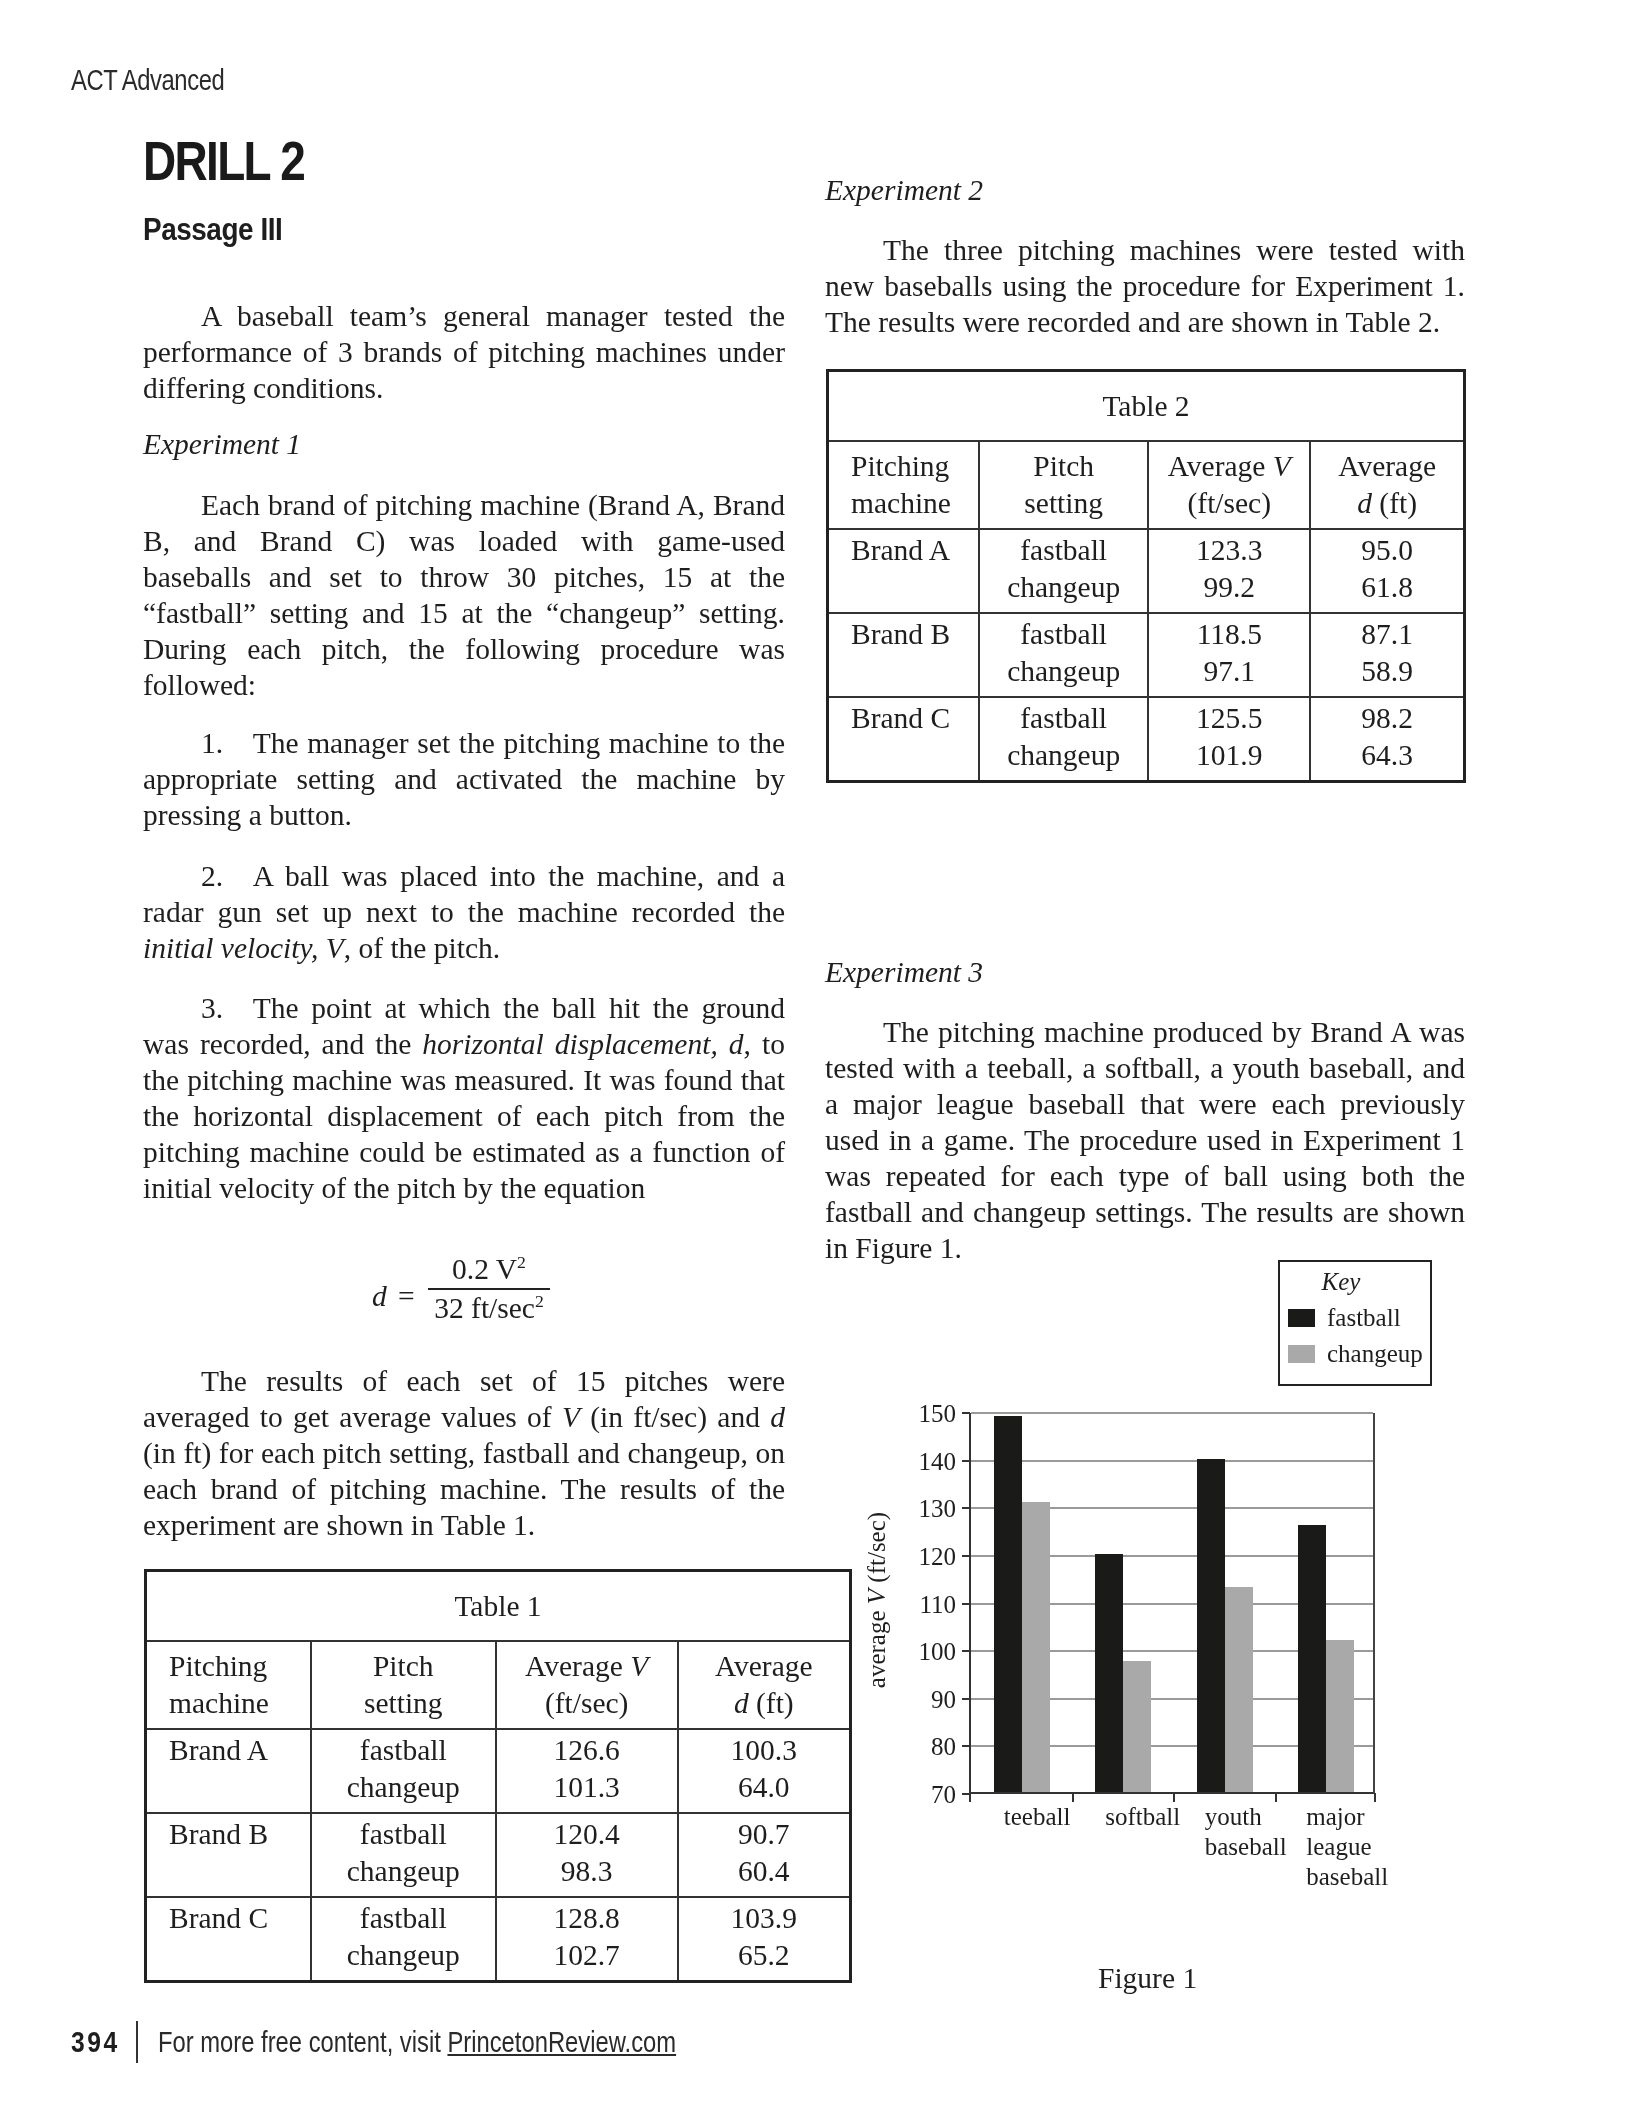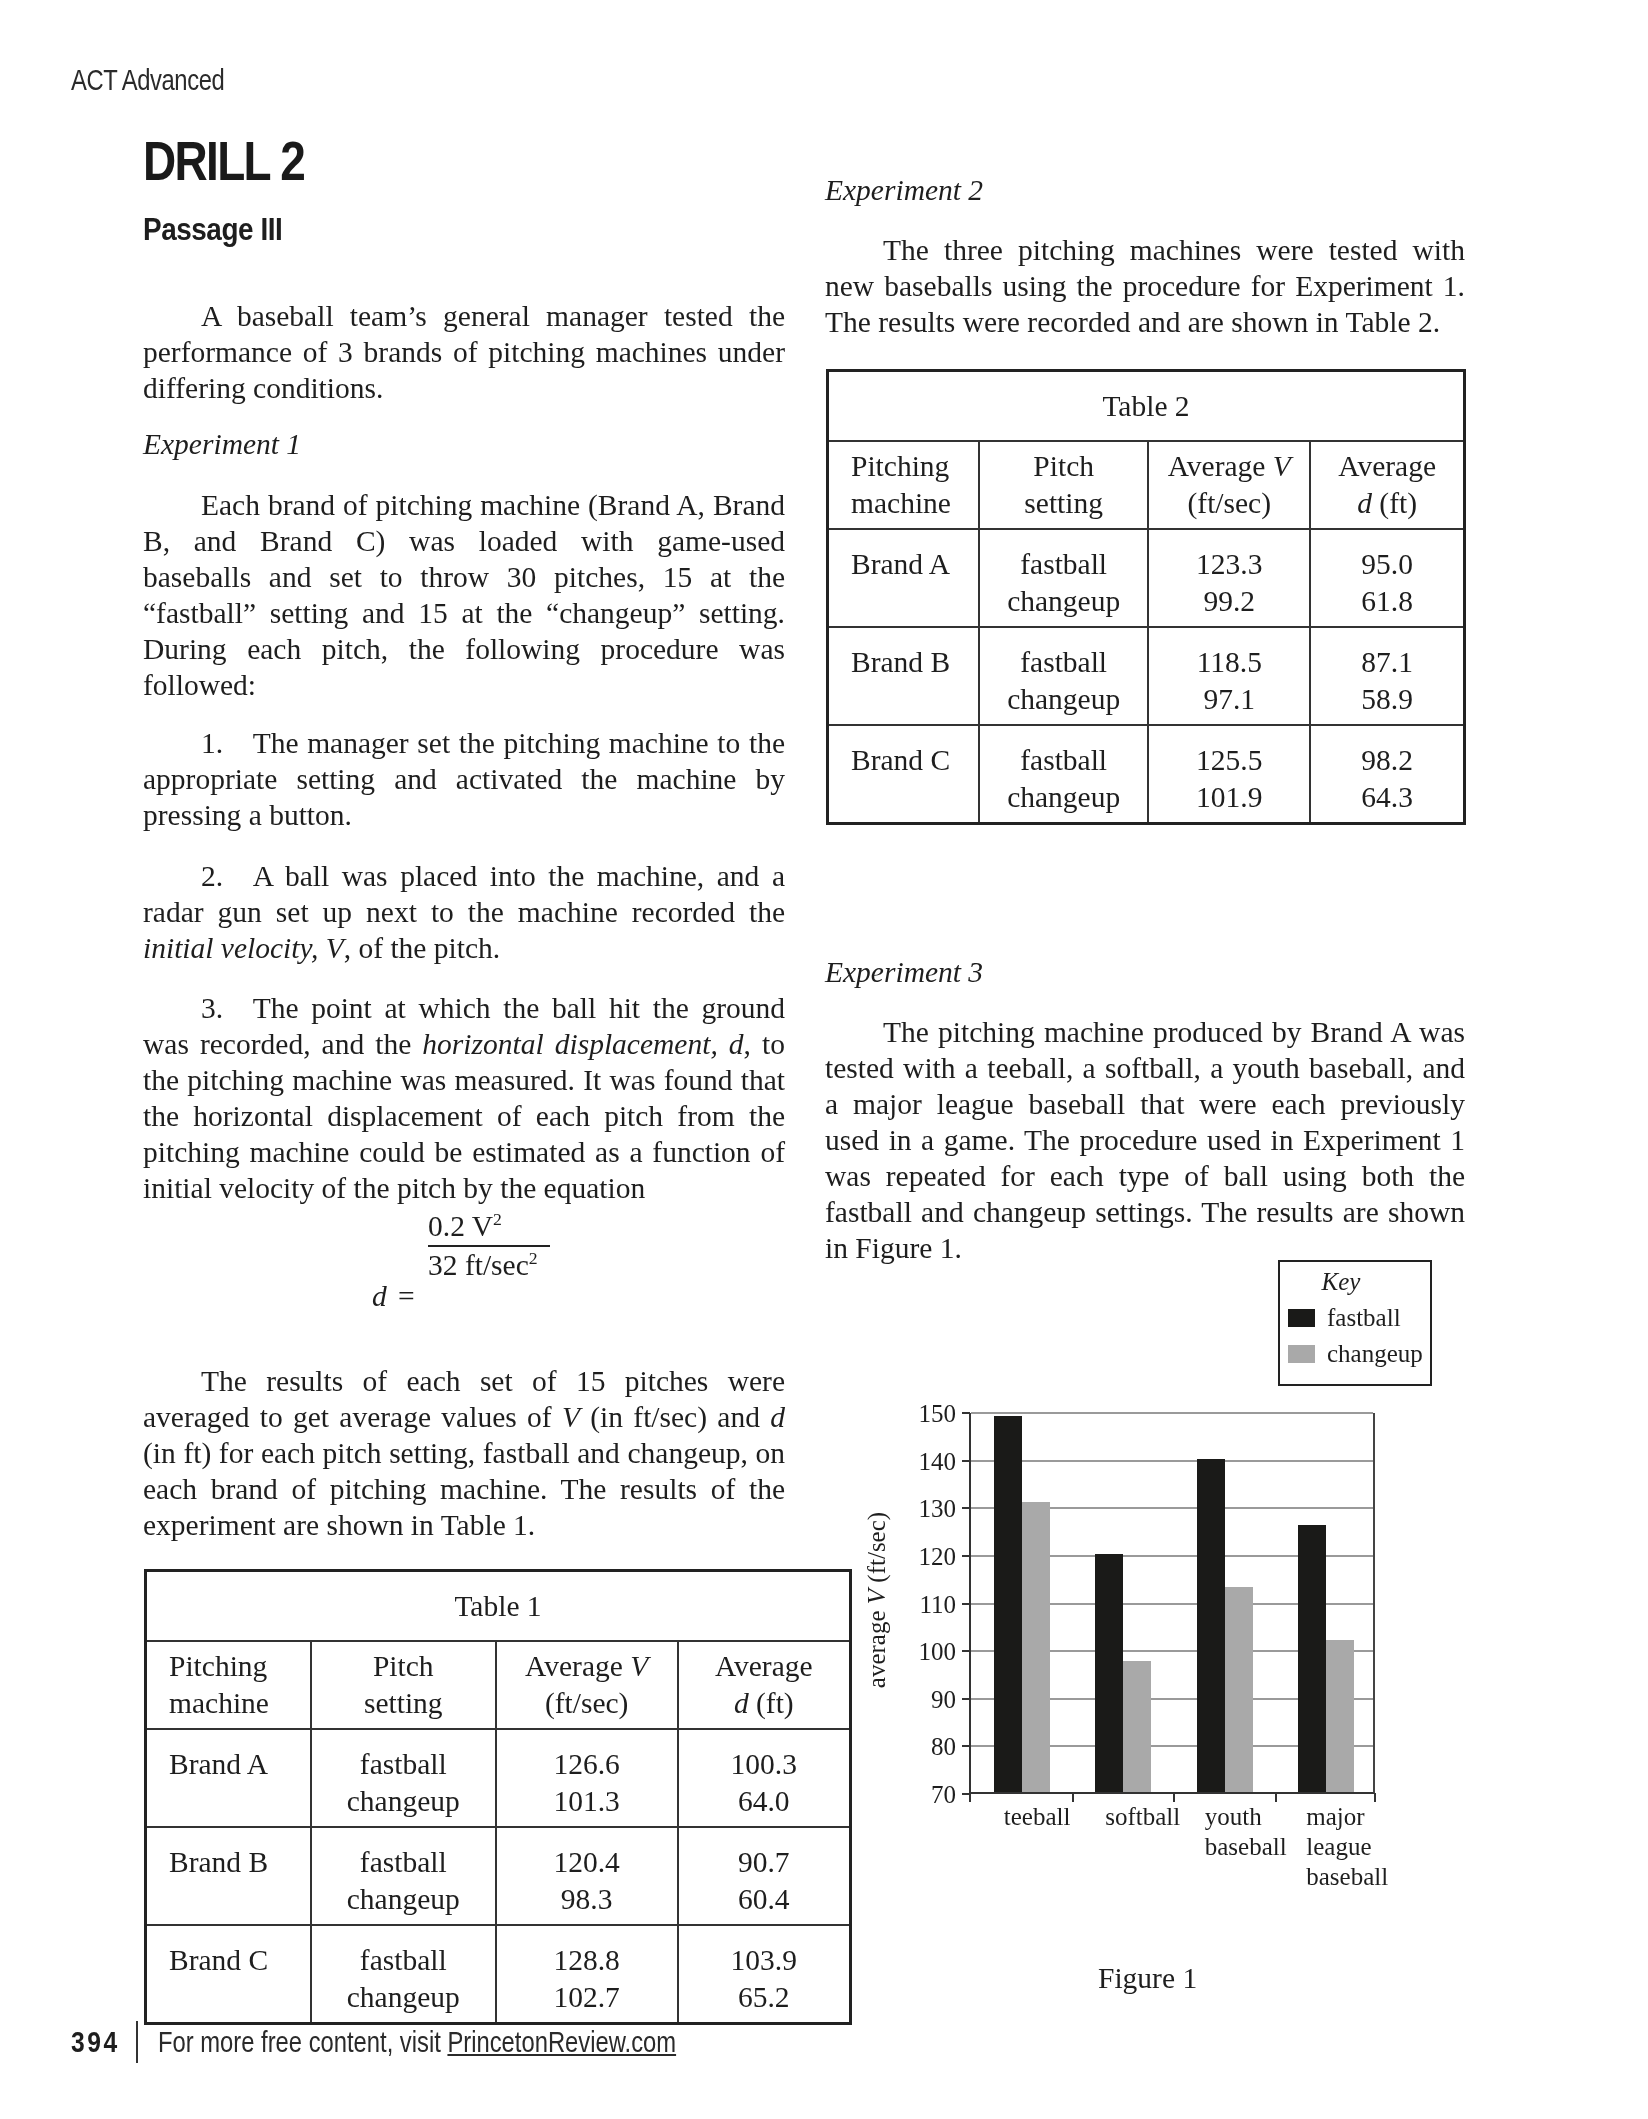--- a/index.html
+++ b/index.html
@@ -15,32 +15,32 @@
   .col { position: absolute; font-size: 29.5px; line-height: 36px; text-align: justify; }
   .col-left { left: 143px; width: 642px; }
   .col-right { left: 825px; width: 640px; }
   .para { margin: 0; text-indent: 58px; text-align: justify; }
   .heading-i { font-style: italic; margin: 0; }
   .it { font-style: italic; }
 
   .equation { position: absolute; font-size: 29.5px; }
   .eq-d { left: 372px; top: 1244px; font-style: italic; }
   .eq-eq { left: 398px; top: 1244px; }
-  .eq-frac { left: 428px; top: 1173px; width: 122px; text-align: left; }
+  .eq-frac { left: 428px; top: 1216px; width: 122px; text-align: center; }
   .eq-num { border-bottom: 2px solid #222; padding-bottom: 2px; line-height: 34px; }
   .eq-den { line-height: 36px; }
   sup { font-size: 60%; vertical-align: 0.6em; line-height: 0; }
 
   table.data { position: absolute; border-collapse: collapse; font-size: 29.5px; line-height: 37px; }
   table.data td, table.data th { border: 2px solid #333; font-weight: normal; }
   table.data { border: 3px solid #222; }
   .t-cap { text-align: center; height: 66px; }
   .t-head td { text-align: center; vertical-align: top; padding: 6px 4px 6px 4px; }
   .t-head td.first { text-align: left; padding-left: 22px; }
-  .t-row td { text-align: center; vertical-align: top; padding: 16px 4px 6px 4px; }
+  .t-row td { text-align: center; vertical-align: top; padding: 2px 4px 6px 4px; }
   .t-row td.first { text-align: left; padding-left: 22px; }
   .legend { position: absolute; left: 1278px; top: 1260px; width: 150px; height: 122px; border: 2.5px solid #222; font-size: 25px; line-height: 36px; }
   .legend .key { text-align: center; font-style: italic; margin-top: 2px; margin-left: -28px; }
   .legend .item { display: flex; align-items: center; padding-left: 8px; }
   .legend .swatch { width: 27px; height: 18px; margin-right: 12px; display: inline-block; }
 
   .plot { position: absolute; left: 969px; top: 1413px; width: 406px; height: 381px; border-left: 2px solid #333; border-bottom: 2px solid #333; border-right: 2px solid #444; box-sizing: border-box; }
   .grid { position: absolute; left: 0; width: 100%; height: 0; border-top: 2px solid #9a9a9a; }
   .tick { position: absolute; left: -9px; width: 8px; height: 0; border-top: 2px solid #333; }
   .ylab { position: absolute; left: 902px; width: 54px; text-align: right; font-size: 25px; line-height: 25px; }

